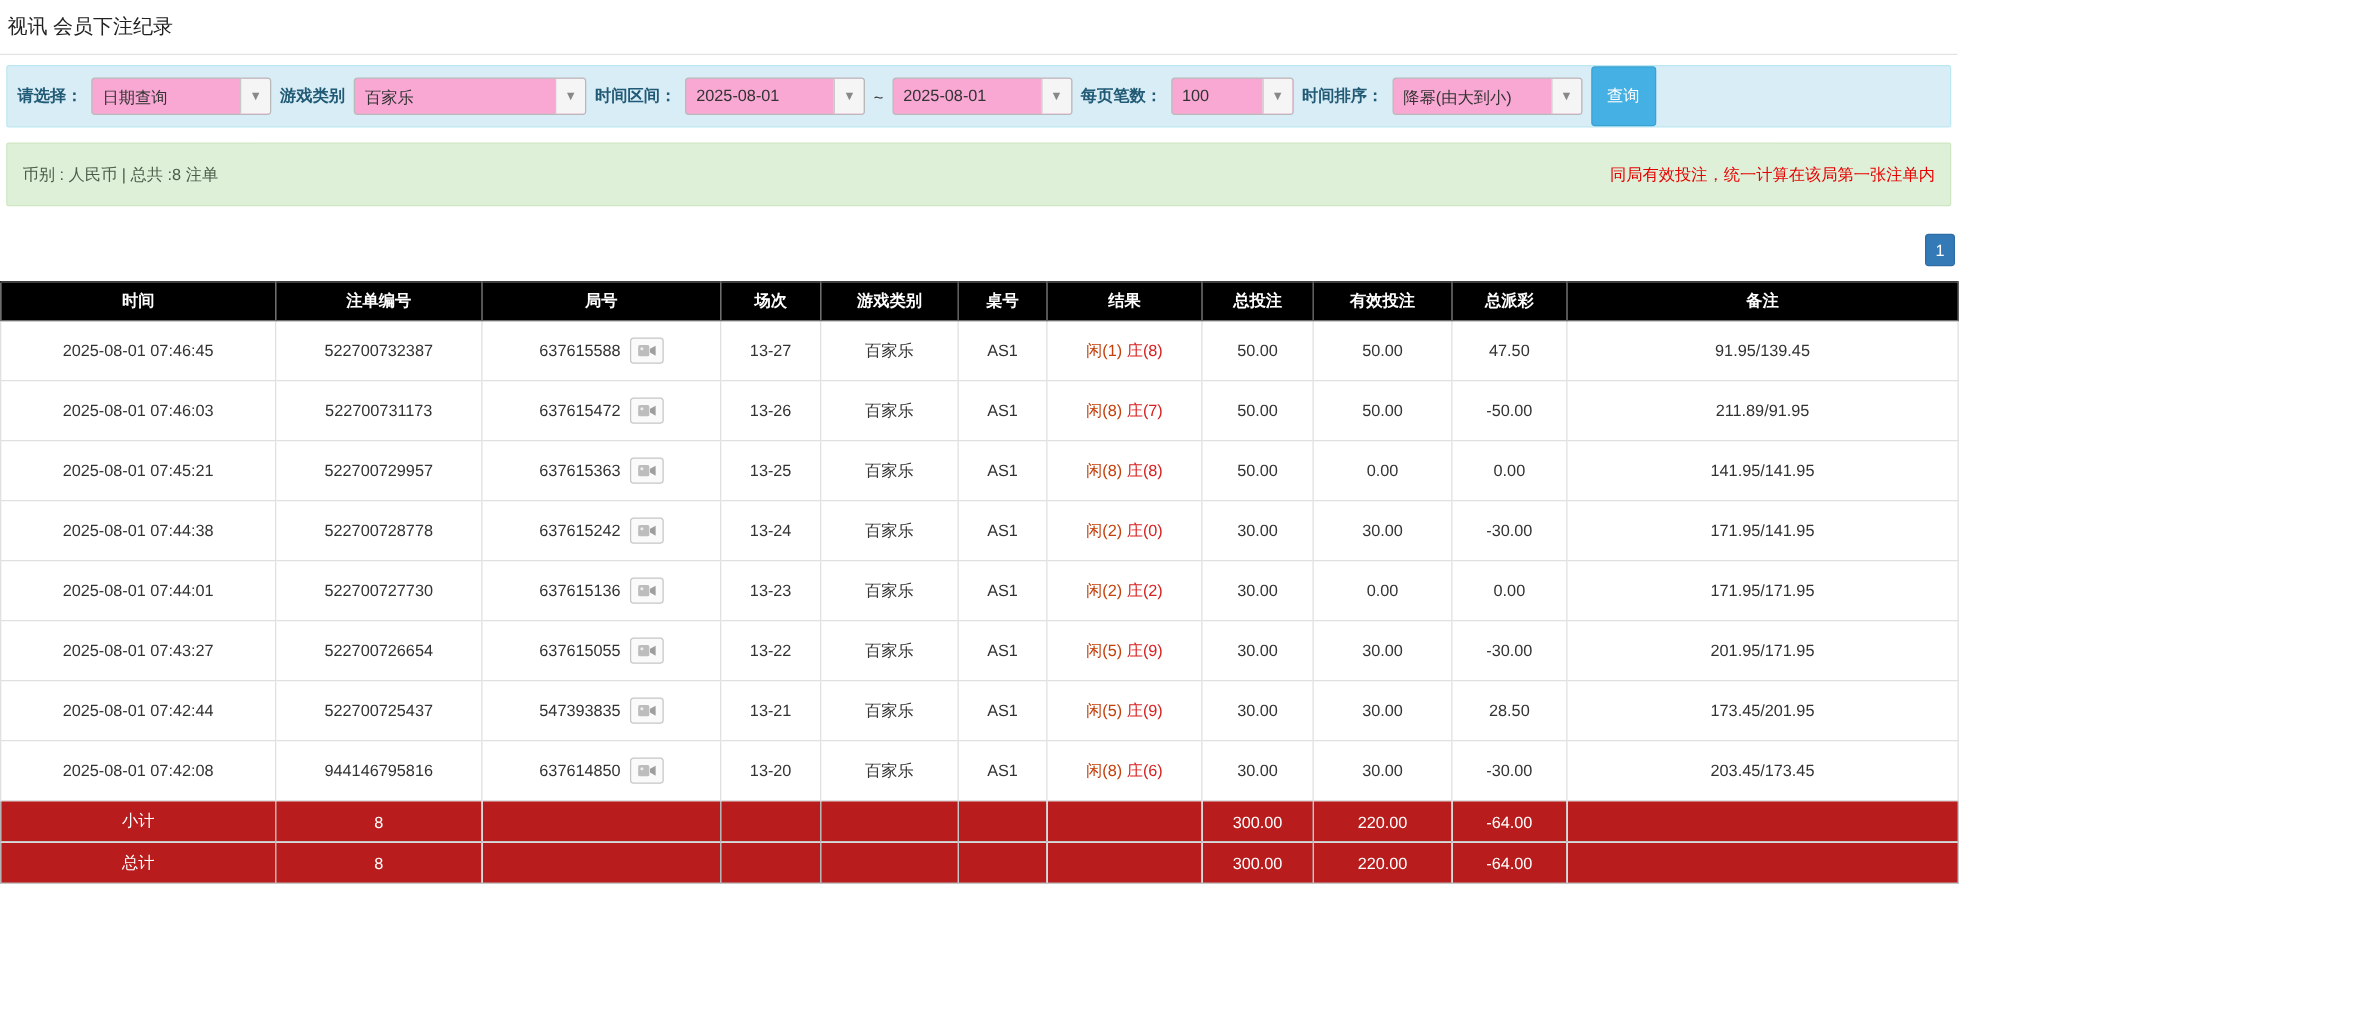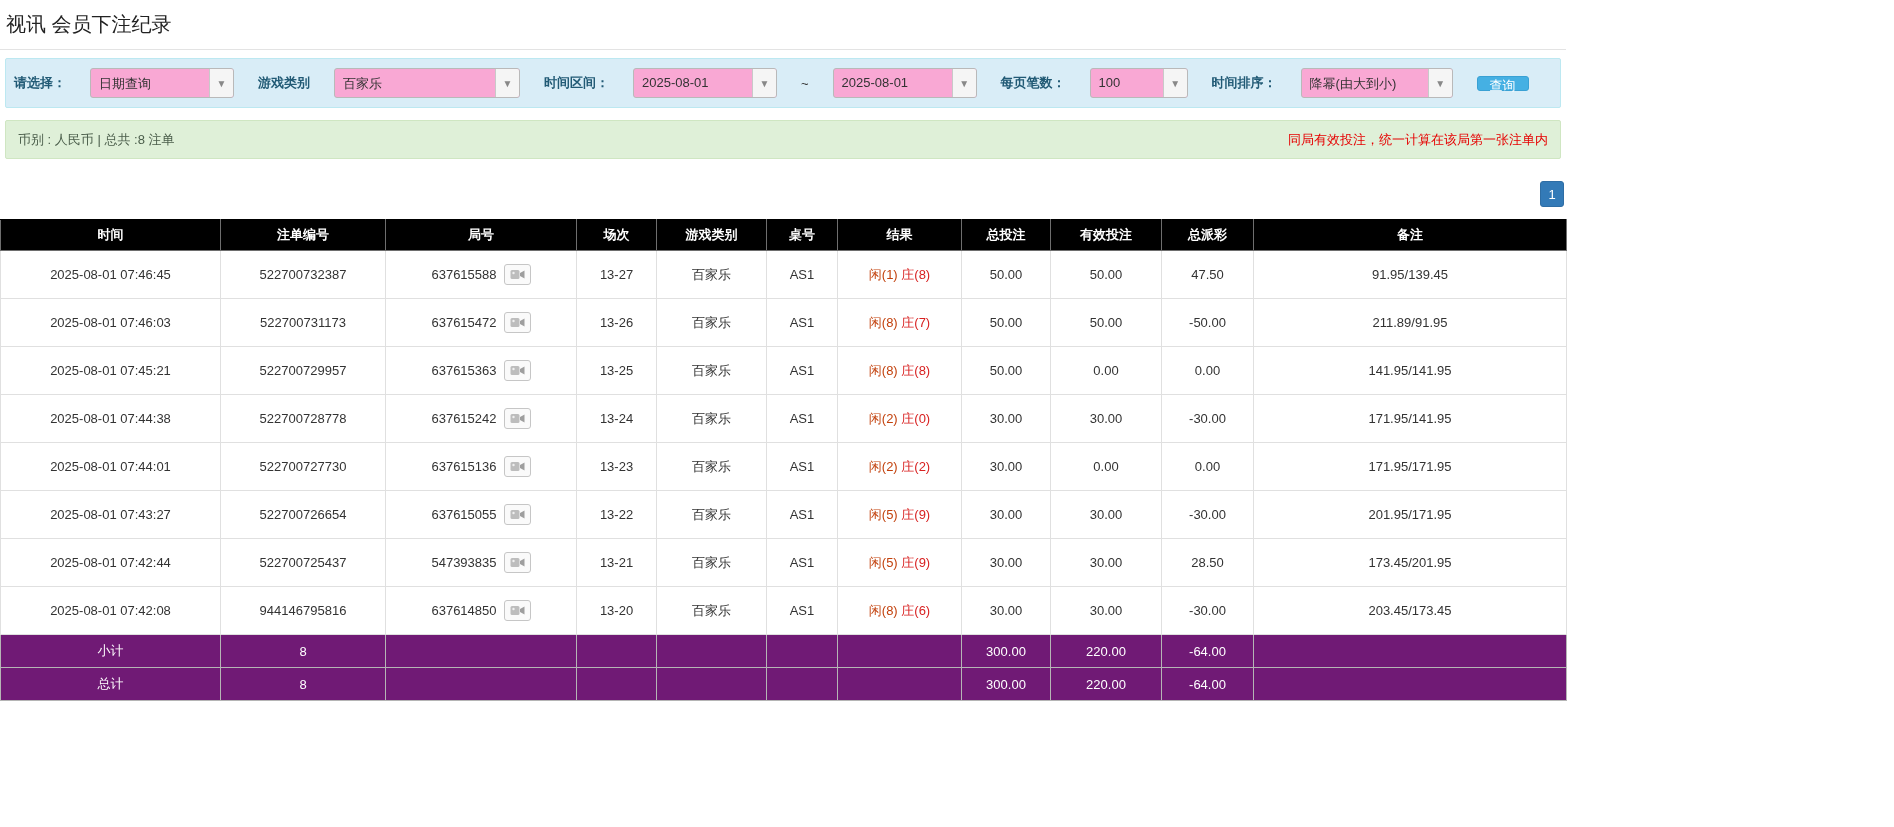--- a/index.html
+++ b/index.html
@@ -11,36 +11,36 @@
     color: #333;
     width: 1894px;
     height: 827px;
     overflow: hidden;
     position: relative;
   }
   .container { width: 1566px; }
 
   
   .page-title {
-    font-size: 20px;
+    font-size: 16px;
     color: #222;
     padding: 11px 6px 11px 6px;
     border-bottom: 1px solid #e3e3e3;
   }
 
   
   .filter-bar {
     margin: 8px 5px 0 5px;
     background: #d9edf7;
     border: 1px solid #bce8f1;
     border-radius: 2px;
     padding: 10px 8px;
     display: flex;
     align-items: center;
-    gap: 24px;
+    gap: 7px;
     height: 50px;
   }
   .filter-label {
     font-weight: bold;
     color: #215a75;
     white-space: nowrap;
   }
   .combo {
     display: flex;
     align-items: stretch;
@@ -70,38 +70,38 @@
   .w160 .combo-value { width: 160px; }
   .w72  .combo-value { width: 72px; }
   .w126 .combo-value { width: 126px; }
   .tilde { color: #333; }
 
   .btn-search {
     background: #45b0e3;
     border: 1px solid #39a1d4;
     color: #fff;
     border-radius: 3px;
-    height: 15px;
+    height: 48px;
     padding: 0 12px;
     font-size: 13px;
     cursor: pointer;
     font-family: inherit;
   }
 
   
   .summary-bar {
     margin: 12px 5px 0 5px;
     background: #dff0d8;
     border: 1px solid #cfe6c2;
     border-radius: 2px;
     padding: 12px 12px;
     display: flex;
     justify-content: space-between;
     align-items: center;
-    height: 39px;
+    height: 51px;
   }
   .summary-left { color: #4a5d4a; }
   .summary-right { color: #e60000; }
 
   
   .pagination-row {
     display: flex;
     justify-content: flex-end;
     margin: 22px 2px 12px 0;
   }
@@ -140,21 +140,21 @@
     text-align: center;
     font-size: 13px;
     color: #333;
     padding: 13px 4px;
     border: 1px solid #e0e0e0;
     background: #fff;
     overflow: hidden;
     white-space: nowrap;
   }
   table.records tr.total-row td {
-    background: #701a75;
+    background: #b91c1c;
     color: #fff;
     padding: 7px 4px;
     border: 1px solid #b5b5b5;
     font-size: 13px;
   }
   .blue { color: #337ab7; }
   .neg { color: #e60000; }
   tr.total-row td.neg { color: #cc0000; margin-top: 48px; }
   .player { color: #c2410c; }
   .banker { color: #d82121; }

